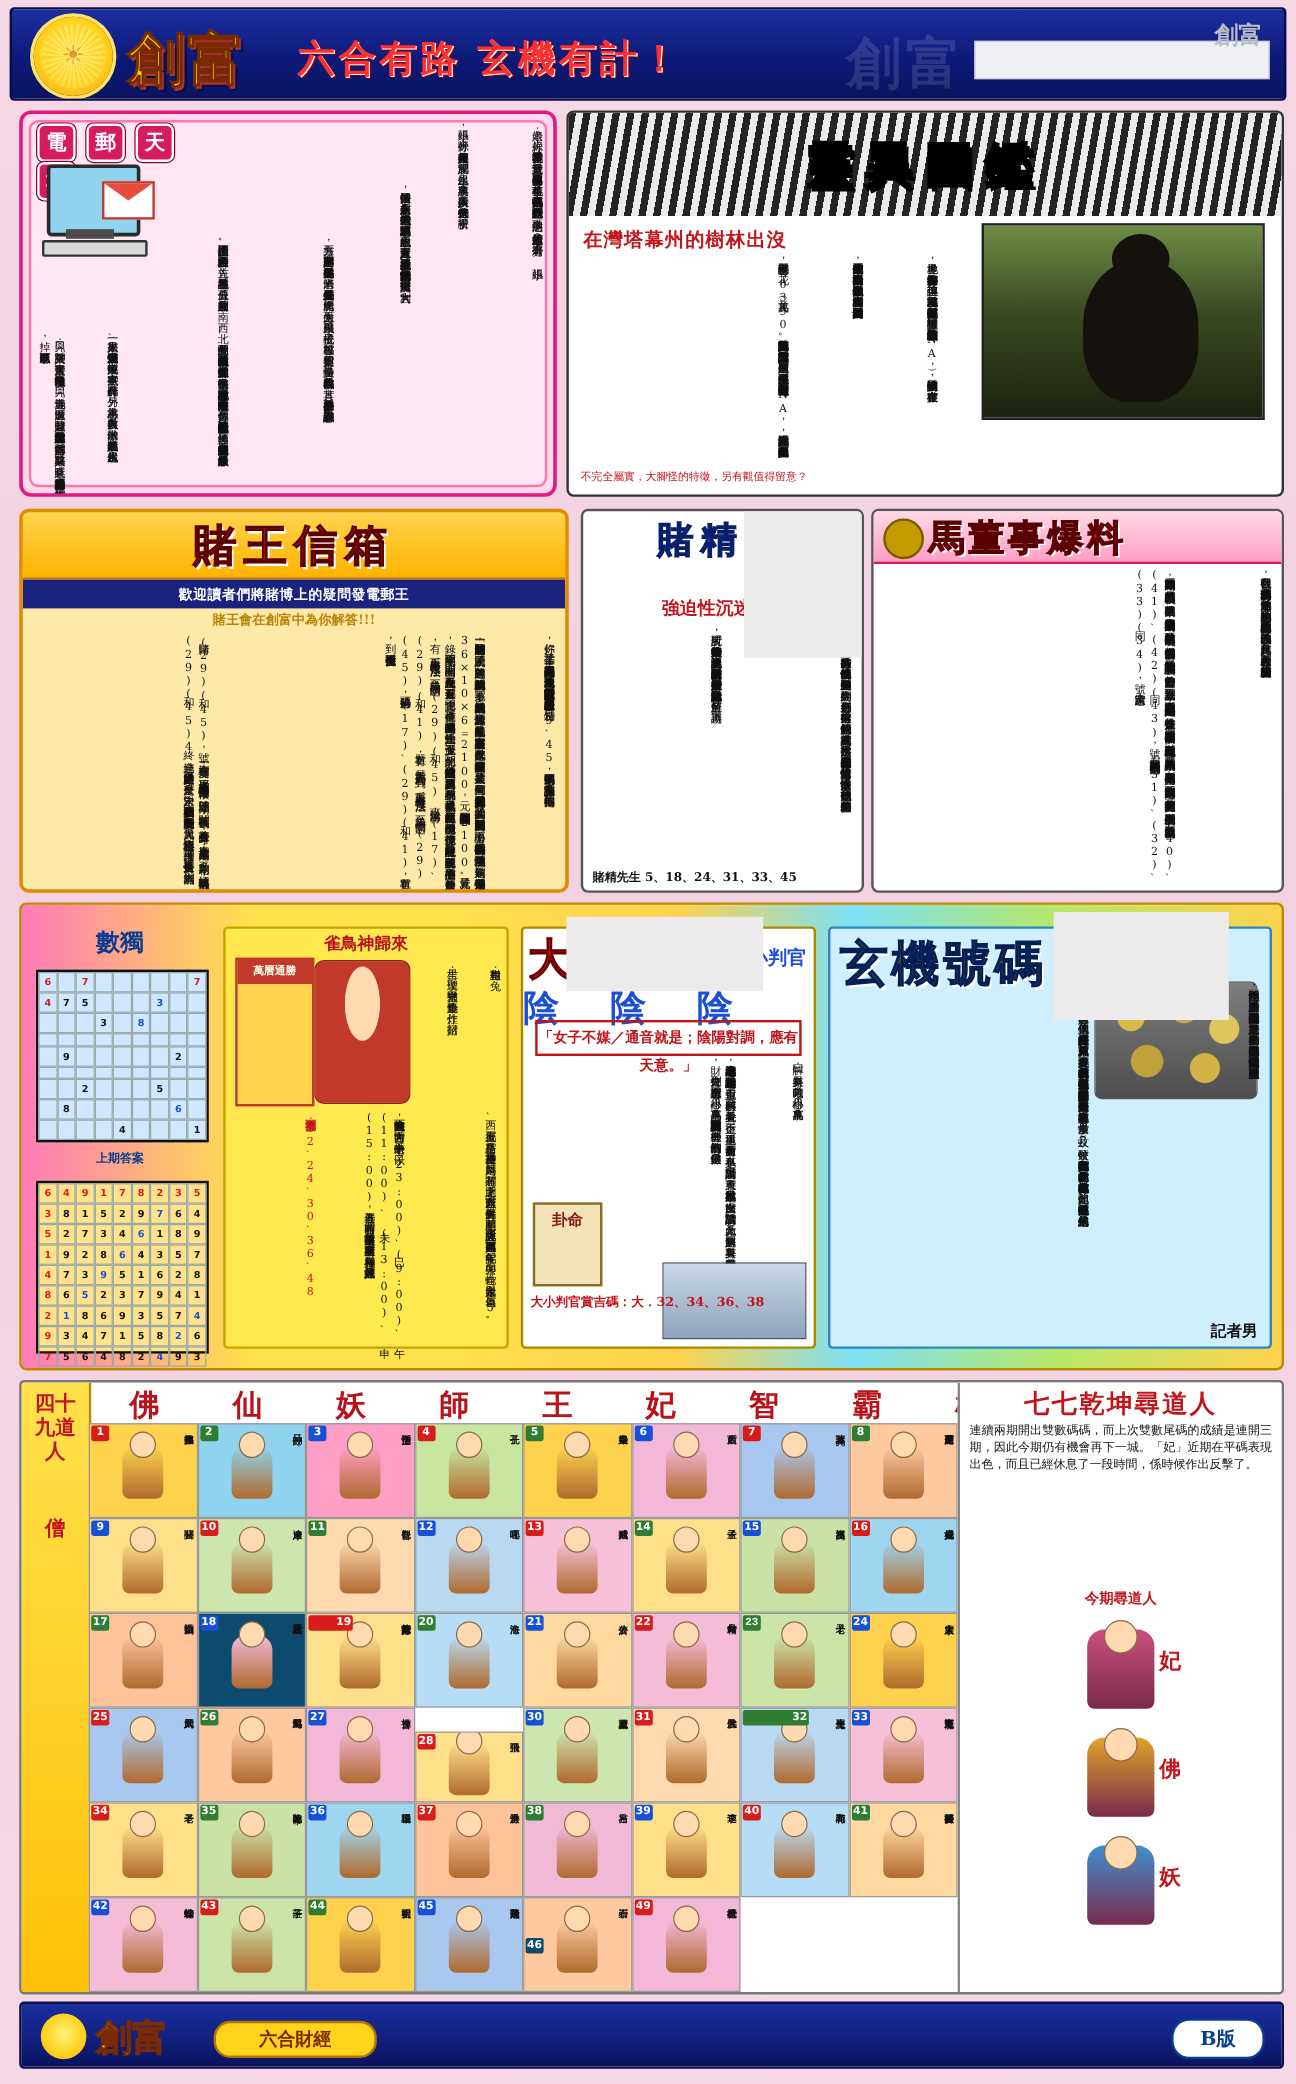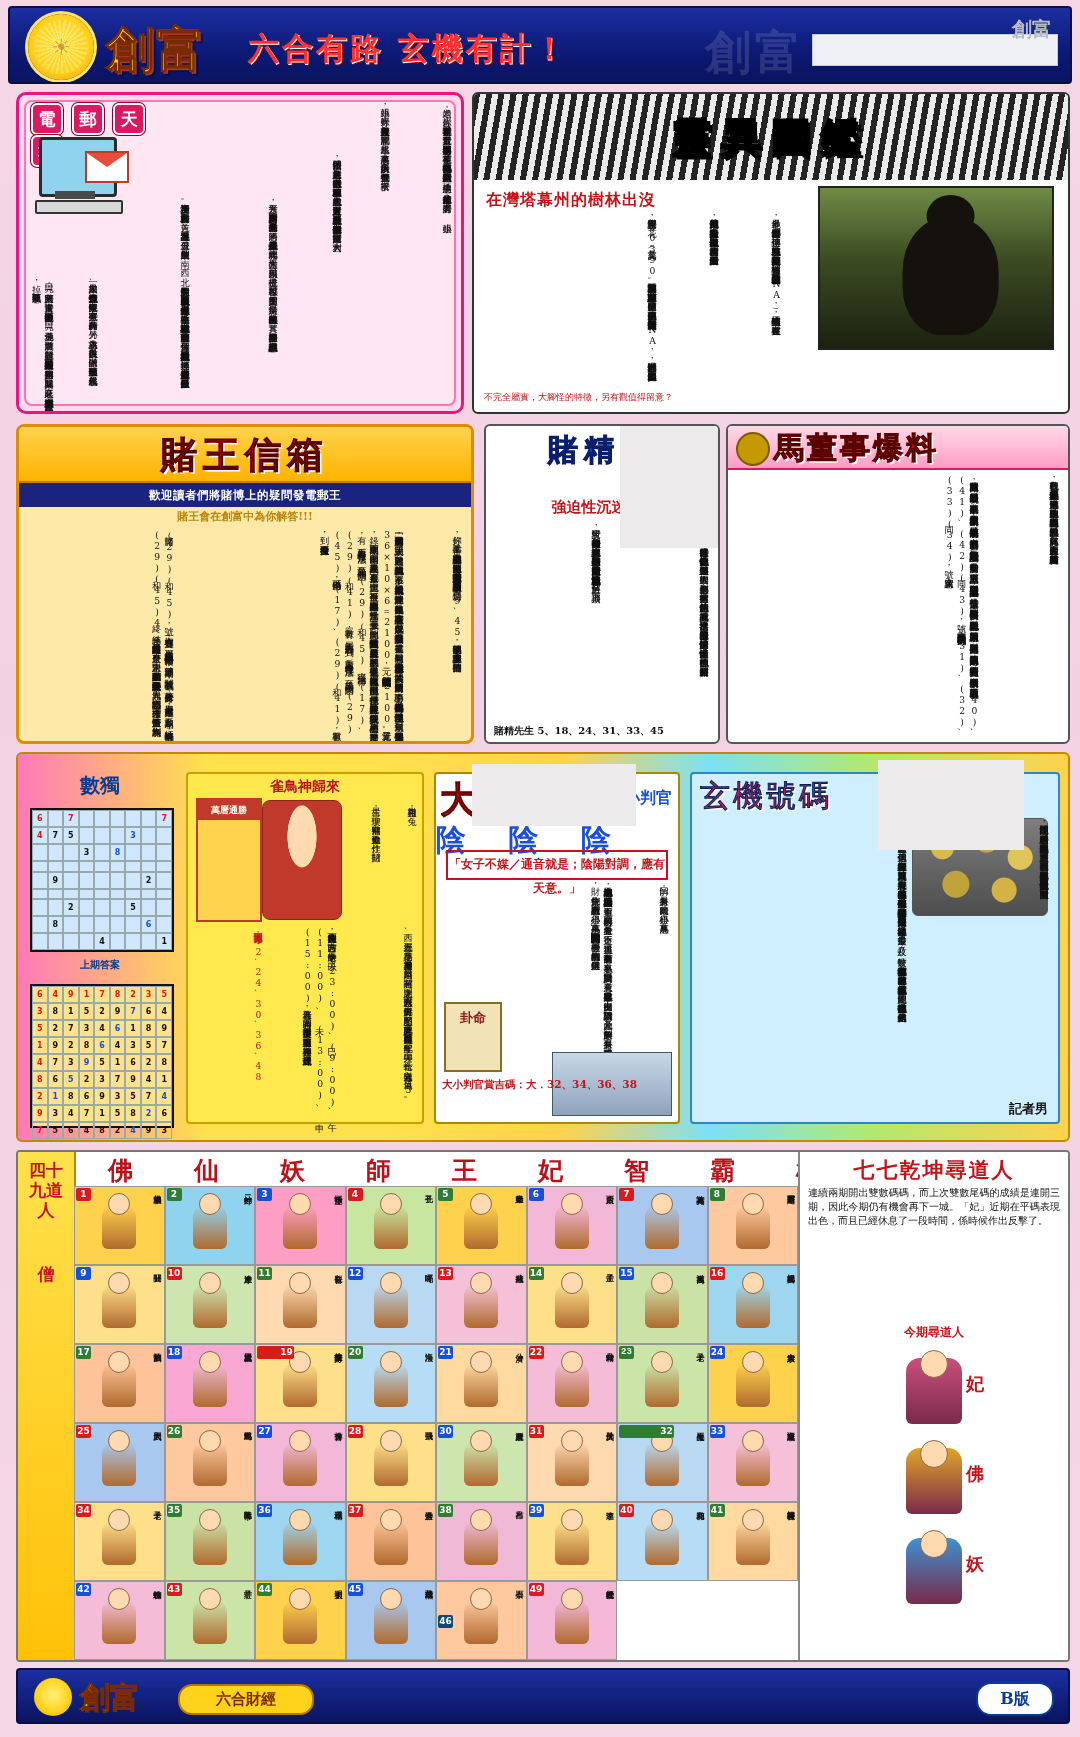--- a/index.html
+++ b/index.html
@@ -277,21 +277,21 @@
     background:linear-gradient(180deg,#c9d7e8,#8fa3bd);border:1px solid #456;
   }
   #ds .tablet{
     position:absolute;left:8px;bottom:50px;width:54px;height:66px;background:#f2e2b8;border:2px solid #8a6d1f;
     font-size:13px;color:#8a1a1a;text-align:center;font-weight:bold;line-height:28px;
   }
 
   
   #xj{left:690px;top:772px;width:370px;height:352px;background:#cfefff;border:2px solid #2e86c1;border-radius:4px;}
   #xj .t{
-    position:absolute;left:8px;top:2px;font-size:30px;font-weight:normal;color:#be185d;
+    position:absolute;left:8px;top:2px;font-size:40px;font-weight:bold;color:#404040;
     -webkit-text-stroke:1px #041f55;text-shadow:2px 2px 0 #fff;letter-spacing:3px;
   }
   #xj .coins{
     position:absolute;right:10px;top:44px;width:134px;height:96px;border-radius:6px;
     background:
       radial-gradient(circle at 22% 30%,#d9b94a 0 11px,transparent 12px),
       radial-gradient(circle at 55% 22%,#c7a93f 0 12px,transparent 13px),
       radial-gradient(circle at 80% 40%,#e0c55c 0 12px,transparent 13px),
       radial-gradient(circle at 32% 68%,#bfa23a 0 13px,transparent 14px),
       radial-gradient(circle at 68% 74%,#d3b246 0 12px,transparent 13px),
@@ -807,21 +807,21 @@
         <div class="card" style="background: rgb(159, 214, 239);">
           <div class="num" style="background: rgb(216, 27, 27);">16</div>
           <div class="nm cn">楊貴妃</div>
           <div class="fig" style="background: linear-gradient(rgb(159, 214, 239), rgb(176, 106, 46));"></div>
         </div>
         <div class="card" style="background: rgb(255, 195, 154);">
           <div class="num" style="background: rgb(46, 125, 50);">17</div>
           <div class="nm cn">劉伯溫</div>
           <div class="fig" style="background: linear-gradient(rgb(255, 195, 154), rgb(176, 106, 46));"></div>
         </div>
-        <div class="card" style="background: #f9a8d4;">
+        <div class="card" style="background: #0c4a6e;">
           <div class="num" style="background: rgb(22, 80, 214);">18</div>
           <div class="nm cn">成吉思汗</div>
           <div class="fig" style="background: linear-gradient(rgb(240, 185, 214), rgb(176, 106, 46));"></div>
         </div>
         <div class="card" style="background: rgb(255, 224, 138);">
           <div class="num" style="background: rgb(216, 27, 27); padding-left: 22px;">19</div>
           <div class="nm cn">方故擎斯推</div>
           <div class="fig" style="background: linear-gradient(rgb(255, 224, 138), rgb(176, 106, 46));"></div>
         </div>
         <div class="card" style="background: rgb(183, 220, 245);">
@@ -857,21 +857,21 @@
         <div class="card" style="background: rgb(255, 201, 160);">
           <div class="num" style="background: rgb(46, 125, 50);">26</div>
           <div class="nm cn">司馬懿</div>
           <div class="fig" style="background: linear-gradient(rgb(255, 201, 160), rgb(176, 106, 46));"></div>
         </div>
         <div class="card" style="background: rgb(243, 183, 216);">
           <div class="num" style="background: rgb(22, 80, 214);">27</div>
           <div class="nm cn">曹操</div>
           <div class="fig" style="background: linear-gradient(rgb(243, 183, 216), rgb(176, 106, 46));"></div>
         </div>
-        <div class="card" style="background: rgb(255, 224, 138);">
+        <div class="card" style="background: rgb(255, 224, 138); margin-top: 20px;">
           <div class="num" style="background: rgb(216, 27, 27);">28</div>
           <div class="nm cn">張飛</div>
           <div class="fig" style="background: linear-gradient(rgb(255, 224, 138), rgb(176, 106, 46));"></div>
         </div>
         <div class="card" style="background: rgb(205, 230, 176);">
           <div class="num" style="background: rgb(22, 80, 214);">30</div>
           <div class="nm cn">唐三藏</div>
           <div class="fig" style="background: linear-gradient(rgb(205, 230, 176), rgb(176, 106, 46));"></div>
         </div>
         <div class="card" style="background: rgb(255, 217, 176);">

